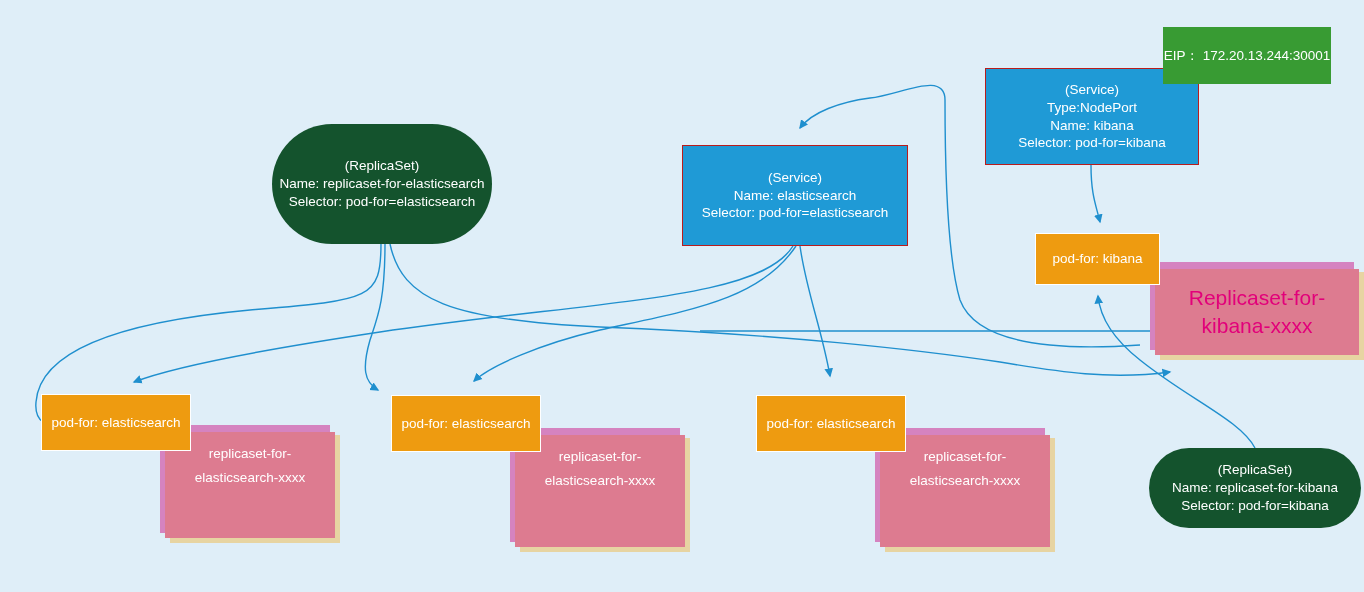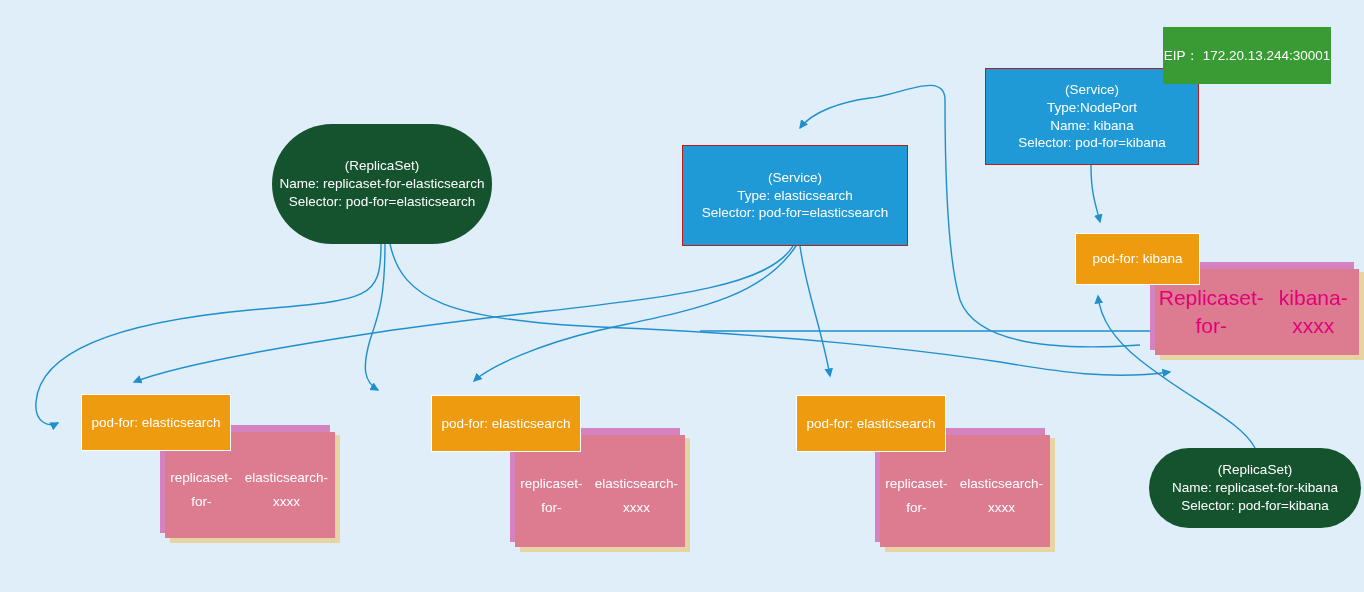--- a/index.html
+++ b/index.html
@@ -53,21 +53,20 @@
     font-size: 13.5px;
     z-index: 6;
   }
 
   
   .pod-box {
     background: #ee9b10;
     border: 1px solid #ffffff;
     font-size: 13.5px;
     z-index: 7;
-    margin-left: 40px;
   }
 
   
   .eip-box {
     background: #389b33;
     font-size: 13.5px;
     z-index: 8;
   }
 
   
@@ -92,21 +91,21 @@
     background: #d583c0;
   }
   .rs-card .layer-pink {
     position: absolute;
     left: 5px;
     top: 7px;
     right: 5px;
     bottom: 5px;
     background: #dd7b90;
     display: flex;
-    flex-direction: row;
+    flex-direction: column;
     align-items: center;
     justify-content: flex-start;
     padding-top: 10px;
     box-sizing: border-box;
     color: #ffffff;
     font-size: 13.5px;
     line-height: 1.75;
     text-align: center;
   }
   .rs-card.kibana .layer-pink {
@@ -155,21 +154,21 @@
   </svg>
 
   <div class="node rs-oval" style="left:272px; top:124px; width:220px; height:120px;">
     <span class="ln">(ReplicaSet)</span>
     <span class="ln">Name: replicaset-for-elasticsearch</span>
     <span class="ln">Selector: pod-for=elasticsearch</span>
   </div>
 
   <div class="node svc-box" style="left:682px; top:145px; width:226px; height:101px;">
     <span class="ln">(Service)</span>
-    <span class="ln">Type: elasticsearch</span>
+    <span class="ln">Name: elasticsearch</span>
     <span class="ln">Selector: pod-for=elasticsearch</span>
   </div>
 
   <div class="node svc-box" style="left:985px; top:68px; width:214px; height:97px;">
     <span class="ln">(Service)</span>
     <span class="ln">Type:NodePort</span>
     <span class="ln">Name: kibana</span>
     <span class="ln">Selector: pod-for=kibana</span>
   </div>
 

